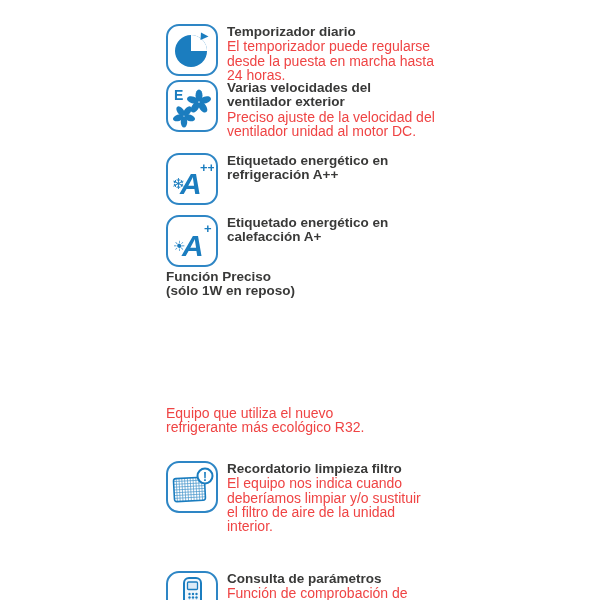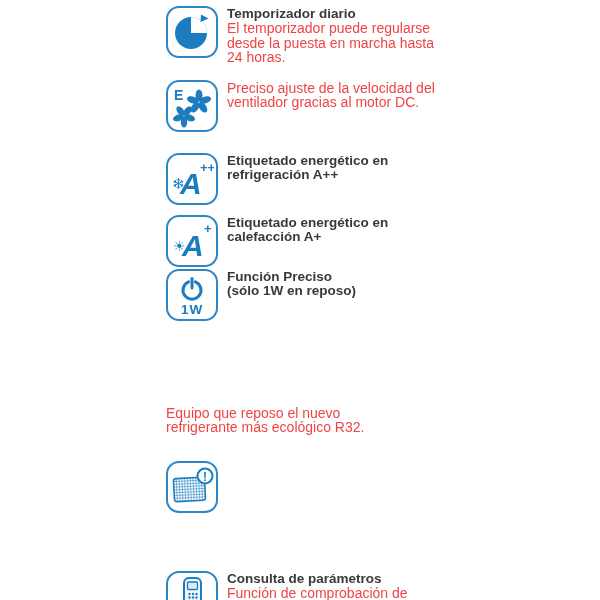--- a/index.html
+++ b/index.html
@@ -17,21 +17,21 @@
   .icon-box svg{display:block;}
   .text{width:232px;padding-top:1px;}
   .title{
     font-size:13.5px;line-height:14.3px;font-weight:bold;color:#393938;
     white-space:pre-line;margin:0;
   }
   .body{
     font-size:14px;line-height:14.3px;font-weight:normal;color:#ef4444;
     white-space:pre-line;margin:0;
   }
-  .s1{top:6px;} .s2{top:80px;} .s3{top:153px;} .s4{top:215px;}
+  .s1{top:24px;} .s2{top:80px;} .s3{top:153px;} .s4{top:215px;}
   .s5{top:269px;} .s6{top:405px;} .s7{top:461px;} .s8{top:571px;}
 </style>
 </head>
 <body>
 
 <div class="page">
 
   <div class="section s1">
     <div class="icon-box">
       <svg width="44" height="44" viewBox="0 0 44 44">
@@ -62,22 +62,24 @@
         <g fill="#1b7dbf" transform="translate(14,32) scale(0.92)">
           <ellipse cx="0" cy="-6.5" rx="3.5" ry="6" transform="rotate(36)"></ellipse>
           <ellipse cx="0" cy="-6.5" rx="3.5" ry="6" transform="rotate(108)"></ellipse>
           <ellipse cx="0" cy="-6.5" rx="3.5" ry="6" transform="rotate(180)"></ellipse>
           <ellipse cx="0" cy="-6.5" rx="3.5" ry="6" transform="rotate(252)"></ellipse>
           <ellipse cx="0" cy="-6.5" rx="3.5" ry="6" transform="rotate(324)"></ellipse>
         </g>
       </svg>
     </div>
     <div class="text">
+      <p class="title">Varias velocidades del
+ventilador exterior</p>
       <p class="body">Preciso ajuste de la velocidad del
-ventilador gracias al motor DC.</p>
+ventilador unidad al motor DC.</p>
     </div>
   </div>
 
   <div class="section s3">
     <div class="icon-box">
       <svg width="44" height="44" viewBox="0 0 44 44">
         <text x="2" y="32" font-size="15" fill="#1b7dbf" font-family="DejaVu Sans">❄</text>
         <text x="10" y="37" font-size="30" font-weight="bold" font-style="italic" fill="#1b7dbf">A</text>
         <text x="30" y="15" font-size="13" font-weight="bold" fill="#1b7dbf">++</text>
       </svg>
@@ -96,50 +98,50 @@
         <text x="34" y="14" font-size="13" font-weight="bold" fill="#1b7dbf">+</text>
       </svg>
     </div>
     <div class="text">
       <p class="title">Etiquetado energético en
 calefacción A+</p>
     </div>
   </div>
 
   <div class="section s5">
-    <div class="icon-box">
-      <svg width="44" height="44" viewBox="0 0 44 44">
-        <path d="M25.4 8.9 A9 9 0 1 1 18.6 8.9" fill="none" stroke="#1b7dbf" stroke-width="3" stroke-linecap="round"></path>
-        <line x1="22" y1="5.5" x2="22" y2="15" stroke="#1b7dbf" stroke-width="3" stroke-linecap="round"></line>
-        <text x="22" y="41" font-size="13.5" font-weight="bold" fill="#1b7dbf" text-anchor="middle" letter-spacing="1">1W</text>
-      </svg>
-    </div>
     <div class="text">
       <p class="title">Función Preciso
 (sólo 1W en reposo)</p>
     </div>
   </div>
 
   <div class="section s6">
     <div class="text">
-      <p class="body">Equipo que reposo el nuevo
+      <p class="body">Equipo que utiliza el nuevo
 refrigerante más ecológico R32.</p>
     </div>
   </div>
 
   <div class="section s7">
     <div class="icon-box">
       <svg width="44" height="44" viewBox="0 0 44 44">
         <g transform="rotate(-3 19 25)">
           <rect x="4" y="13" width="31" height="23" rx="2.5" fill="none" stroke="#1b7dbf" stroke-width="1.6"></rect>
           <path stroke="#1b7dbf" stroke-width="0.7" opacity="0.8" d="M6.8 13 V36 M9.6 13 V36 M12.4 13 V36 M15.2 13 V36 M18 13 V36 M20.8 13 V36 M23.6 13 V36 M26.4 13 V36 M29.2 13 V36 M32 13 V36 M4 15.8 H35 M4 18.6 H35 M4 21.4 H35 M4 24.2 H35 M4 27 H35 M4 29.8 H35 M4 32.6 H35"></path>
         </g>
         <circle cx="35" cy="11" r="7.5" fill="#ffffff" stroke="#1b7dbf" stroke-width="2"></circle>
         <text x="35" y="15.5" font-size="12" font-weight="bold" fill="#1b7dbf" text-anchor="middle">!</text>
       </svg>
+    </div>
+    <div class="text">
+      <p class="title">Recordatorio limpieza filtro</p>
+      <p class="body">El equipo nos indica cuando
+deberíamos limpiar y/o sustituir
+el filtro de aire de la unidad
+interior.</p>
     </div>
   </div>
 
   <div class="section s8">
     <div class="icon-box">
       <svg width="44" height="44" viewBox="0 0 44 44">
         <rect x="14" y="3" width="17" height="38" rx="5" fill="#f2f7fc" stroke="#1b7dbf" stroke-width="2"></rect>
         <rect x="17.5" y="7" width="10" height="7.5" rx="1" fill="#dcebf7" stroke="#1b7dbf" stroke-width="1.3"></rect>
         <g fill="#1b7dbf">
           <circle cx="19.5" cy="19" r="1.2"></circle>

